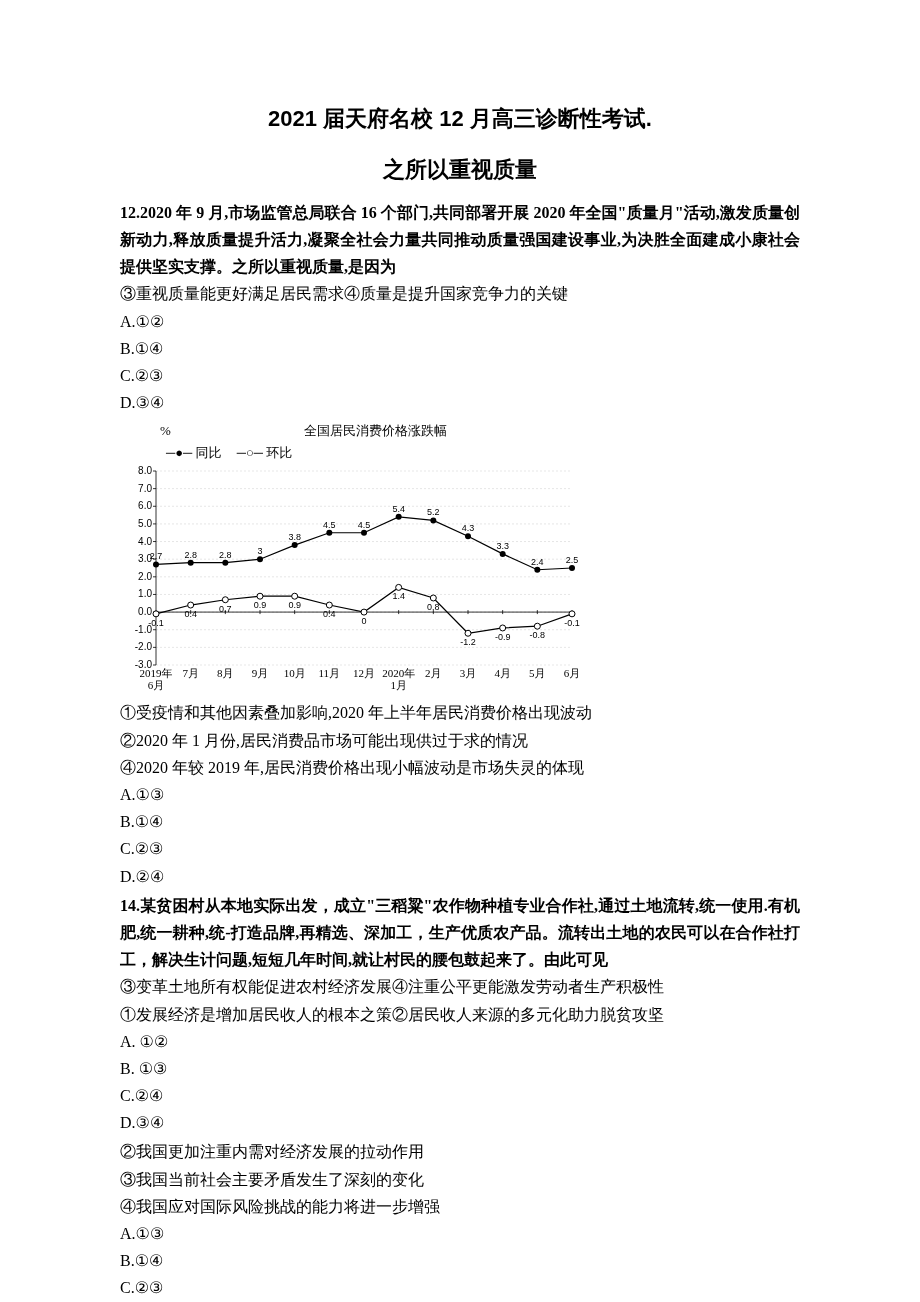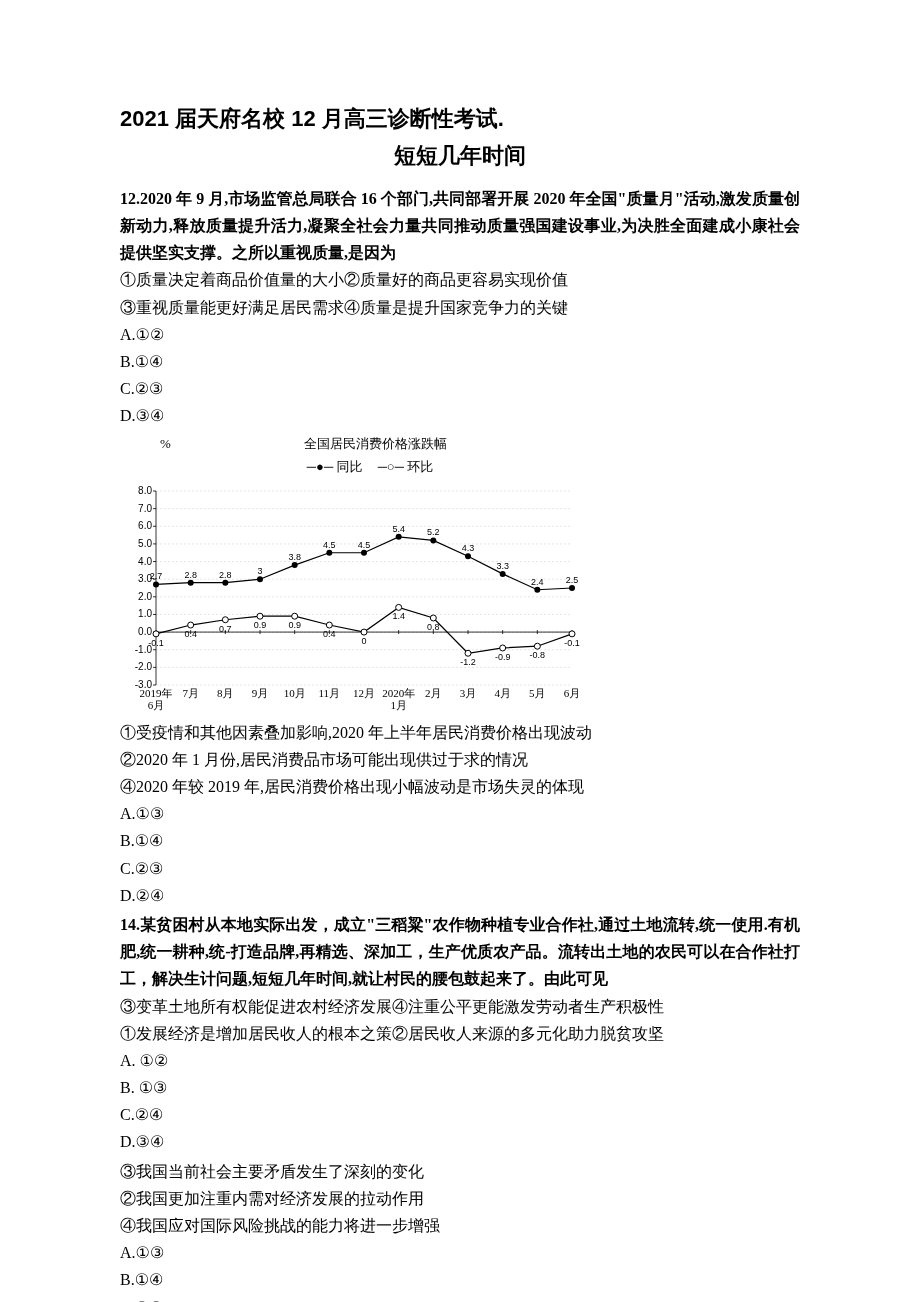--- a/index.html
+++ b/index.html
@@ -8,22 +8,23 @@
       font-size: 16px;
       line-height: 1.7;
       color: #000;
       background: #fff;
       padding: 100px 120px 50px 120px;
       width: 920px;
     }
     .title {
       font-size: 22px;
       font-weight: bold;
-      text-align: left;
+      text-align: center;
       font-family: "SimHei", "黑体", sans-serif;
+      margin-bottom: 14px;
     }
     .subtitle {
       font-size: 22px;
       font-weight: bold;
       text-align: center;
       font-family: "SimHei", "黑体", sans-serif;
       margin-bottom: 10px;
     }
     .question { margin-top: 2px; }
     .q-text { text-align: justify; font-weight: bold; }
@@ -38,49 +39,47 @@
       width: 460px;
       position: relative;
     }
     .chart-title {
       text-align: center;
       font-size: 13px;
       font-family: "SimSun", serif;
       padding-left: 40px;
     }
     .legend {
-      text-align: center;
       font-size: 13px;
       padding-left: 40px;
-      margin-bottom: 7px;
+      margin-bottom: 1px;
     }
     .legend-item { margin: 0 6px; }
     svg.chart {
       width: 460px;
       height: 230px;
       display: block;
     }
     .axis { stroke: #000; stroke-width: 0.8; }
     .grid { stroke: #ccc; stroke-width: 0.5; stroke-dasharray: 2,2; }
     .series { fill: none; stroke: #000; stroke-width: 1.2; }
     .pt-solid { fill: #000; }
     .pt-open { fill: #fff; stroke: #000; stroke-width: 1; }
     .tick { font-size: 10px; fill: #000; font-family: sans-serif; }
     .dlabel { font-size: 9px; fill: #000; font-family: sans-serif; }
     .xlabel { font-size: 11px; fill: #000; font-family: "SimSun"; }
   </style>
 </head>
 <body>
 
 <div class="title">2021 届天府名校 12 月高三诊断性考试.</div>
-<div class="subtitle">短短几年时间</div>
+<div class="subtitle">之所以重视质量</div>
 
 <div class="question">
   <p class="q-text">12.2020 年 9 月,市场监管总局联合 16 个部门,共同部署开展 2020 年全国"质量月"活动,激发质量创新动力,释放质量提升活力,凝聚全社会力量共同推动质量强国建设事业,为决胜全面建成小康社会提供坚实支撑。之所以重视质量,是因为</p>
-  <p>①质量决定着商品价值量的大小②质量好的商品更容易实现价值</p>
   <p>③重视质量能更好满足居民需求④质量是提升国家竞争力的关键</p>
   <div class="options">
     <span>A.①②</span>
     <span>B.①④</span>
     <span>C.②③</span>
     <span>D.③④</span>
   </div>
 </div>
 
 <div class="question">
@@ -237,22 +236,22 @@
   <p>①发展经济是增加居民收人的根本之策②居民收人来源的多元化助力脱贫攻坚</p>
   <div class="options">
     <span>A. ①②</span>
     <span>B. ①③</span>
     <span>C.②④</span>
     <span>D.③④</span>
   </div>
 </div>
 
 <div class="question">
+  <p>②我国更加注重内需对经济发展的拉动作用</p>
   <p>③我国当前社会主要矛盾发生了深刻的变化</p>
-  <p>②我国更加注重内需对经济发展的拉动作用</p>
   <p>④我国应对国际风险挑战的能力将进一步增强</p>
   <div class="options">
     <span>A.①③</span>
     <span>B.①④</span>
     <span>C.②③</span>
     <span>D.②④</span>
   </div>
 </div>
 
 <div class="question">

